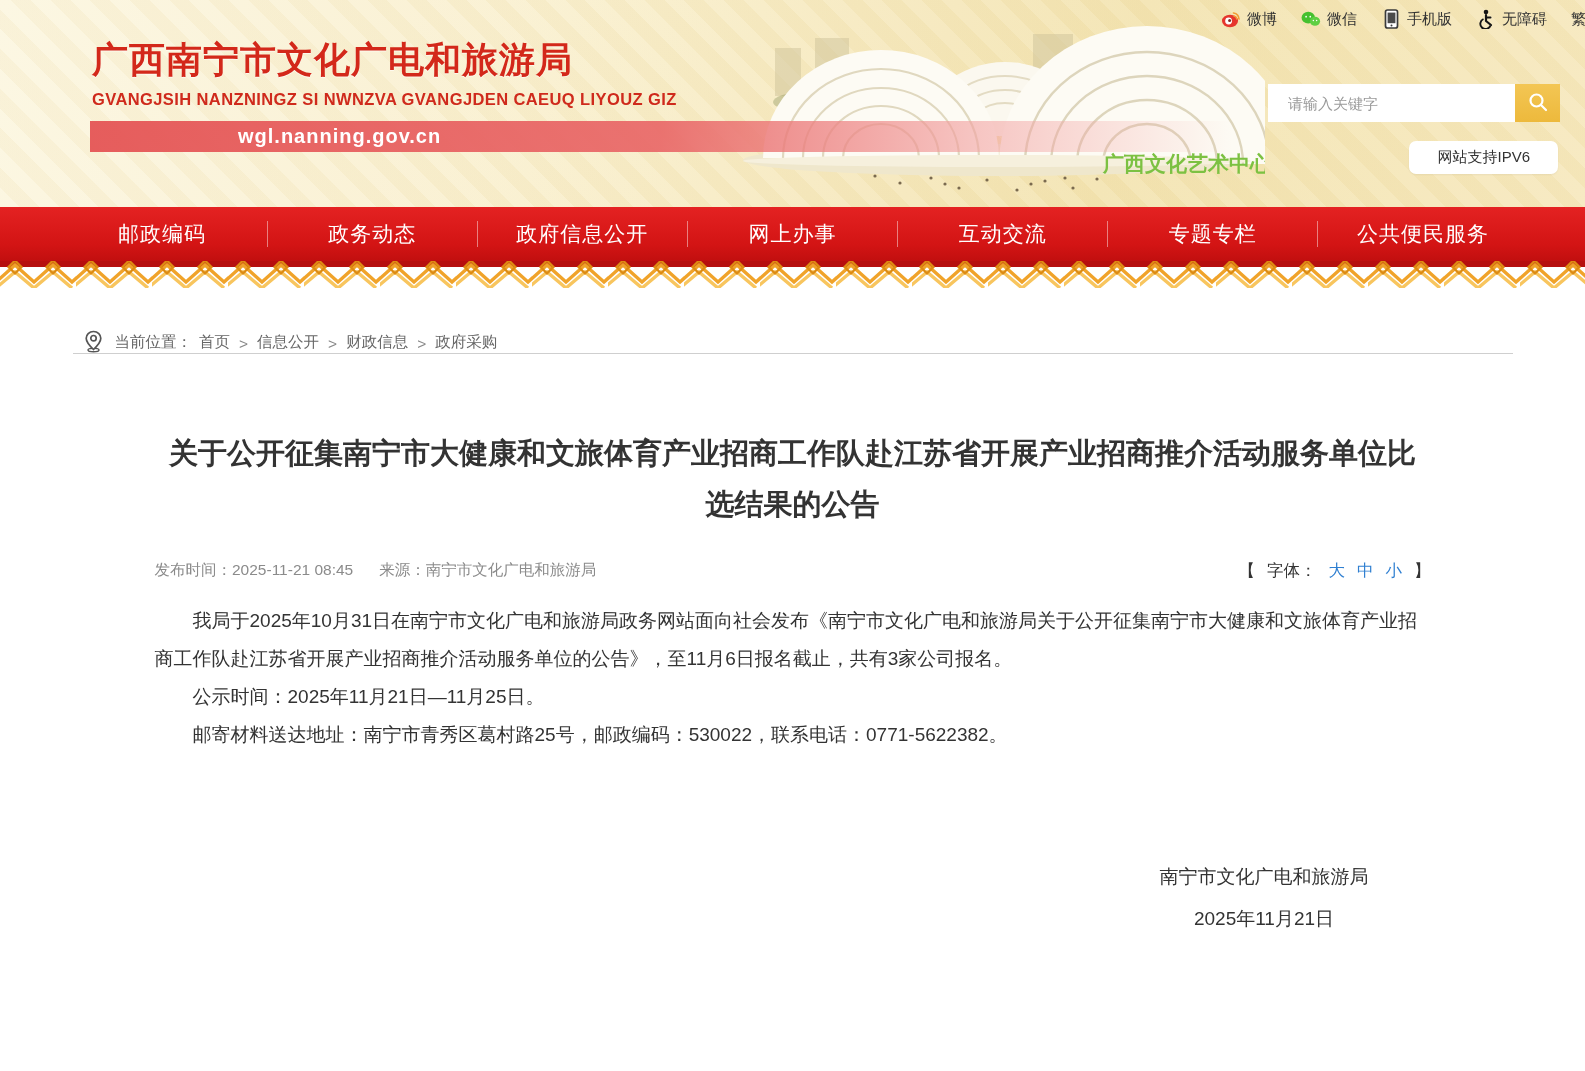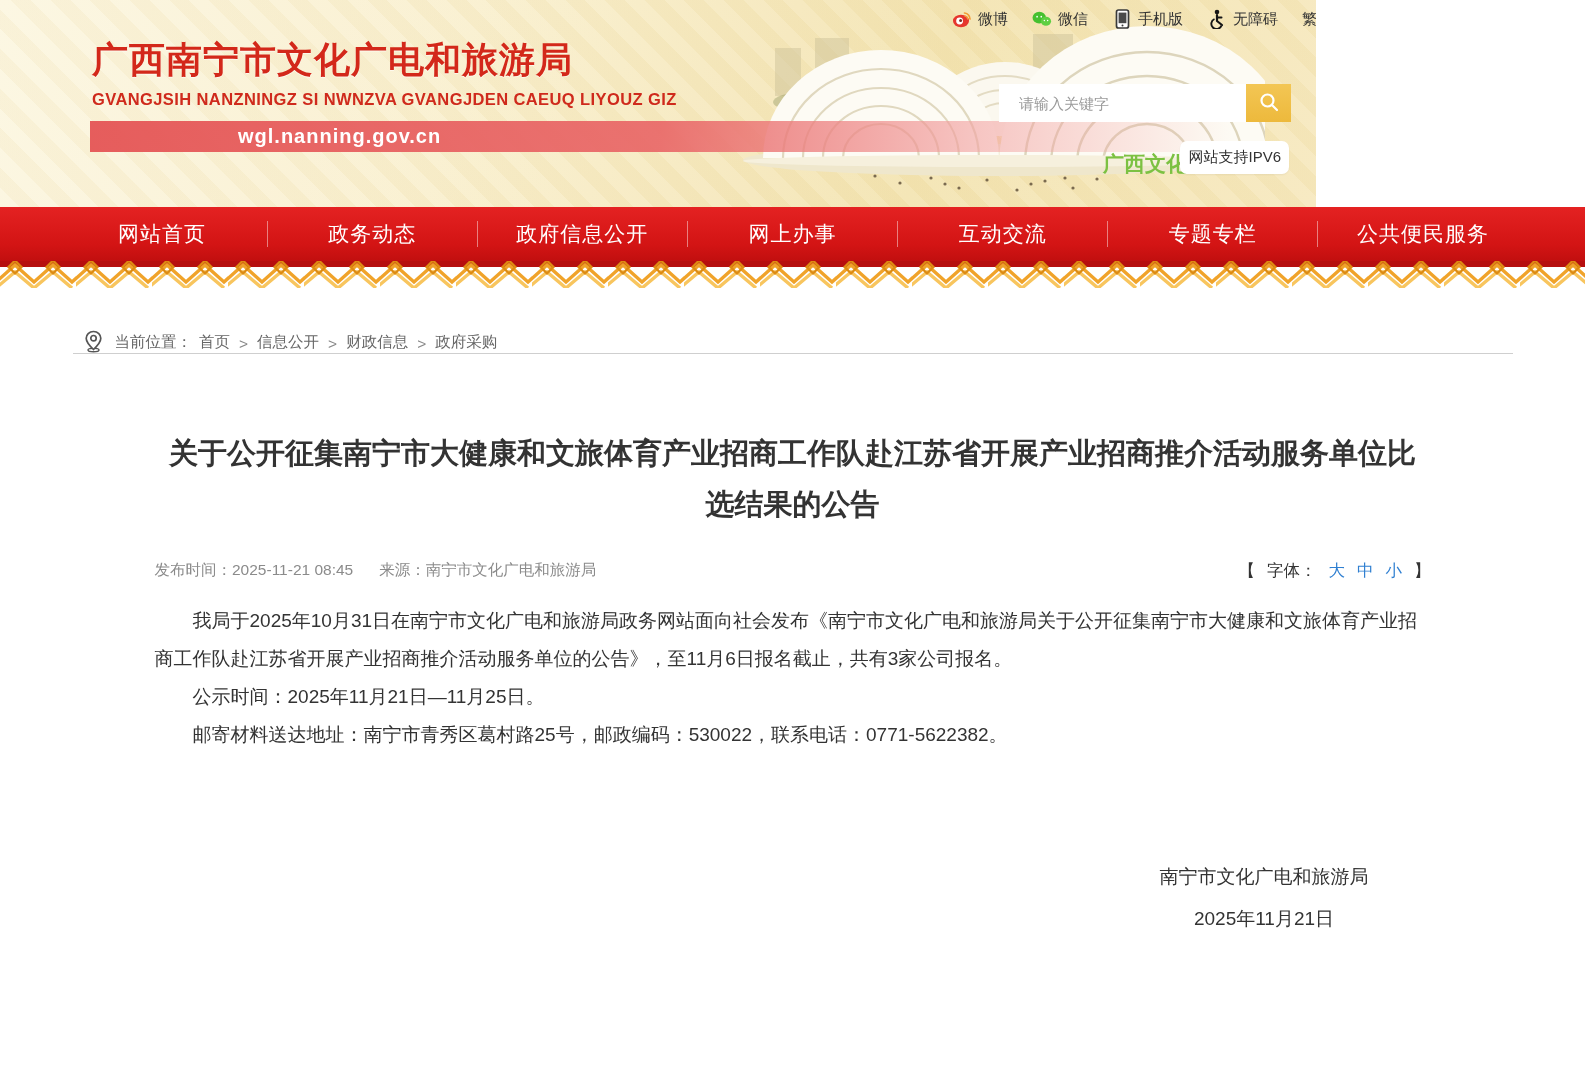--- a/index.html
+++ b/index.html
@@ -4,21 +4,21 @@
 <style>
   * { margin:0; padding:0; box-sizing:border-box; }
   html,body { background:#ffffff; }
   body {
     width:1585px; height:1071px; overflow:hidden;
     font-family:"Liberation Sans","DejaVu Sans",sans-serif;
     color:#333;
   }
   
   .site-header {
-    position:relative; width:1316px; height:207px;
+    position:relative; width:1585px; height:207px;
     background:linear-gradient(105deg,#fcf6e0 0%,#f9efcd 35%,#f3e3af 70%,#f6e8bc 100%);
     overflow:hidden;
   }
   .site-header::after { 
     content:""; position:absolute; inset:0;
     background:repeating-linear-gradient(45deg, rgba(255,255,255,.10) 0 14px, rgba(226,205,150,.10) 14px 28px);
     pointer-events:none;
   }
   .toolbar {
     position:absolute; top:9px; right:-16px; z-index:6;
@@ -51,21 +51,21 @@
     padding:0 20px; font-size:15px; color:#333; font-family:inherit;
   }
   .search-box input::placeholder { color:#9a9a9a; }
   .search-btn {
     width:45px; height:38px; border:none; cursor:pointer;
     background:linear-gradient(180deg,#f3c654,#edb93c);
     display:flex; align-items:center; justify-content:center;
   }
   .ipv6-badge {
     position:absolute; top:141px; right:27px; z-index:6;
-    background:#fff; border-radius:7px; padding:7px 8px;
+    background:#fff; border-radius:7px; padding:7px 28px;
     font-size:15px; color:#333; cursor:pointer; box-shadow:0 1px 2px rgba(0,0,0,.05);
   }
   
   .main-nav {
     width:1585px; height:54px;
     background:linear-gradient(180deg,#e42222 0%,#d31414 70%,#c10f0f 100%);
   }
   .nav-inner {
     width:1470px; height:100%; margin:0 auto;
     display:flex; align-items:center;
@@ -237,21 +237,21 @@
         </svg>
       </span>
     </button>
   </div>
 
   <div class="ipv6-badge">网站支持IPV6</div>
 </header>
 
 <nav class="main-nav">
   <div class="nav-inner">
-    <a class="nav-item">网站首页</a>
+    <a class="nav-item">邮政编码</a>
     <span class="nav-sep"></span>
     <a class="nav-item">政务动态</a>
     <span class="nav-sep"></span>
     <a class="nav-item">政府信息公开</a>
     <span class="nav-sep"></span>
     <a class="nav-item">网上办事</a>
     <span class="nav-sep"></span>
     <a class="nav-item">互动交流</a>
     <span class="nav-sep"></span>
     <a class="nav-item">专题专栏</a>

